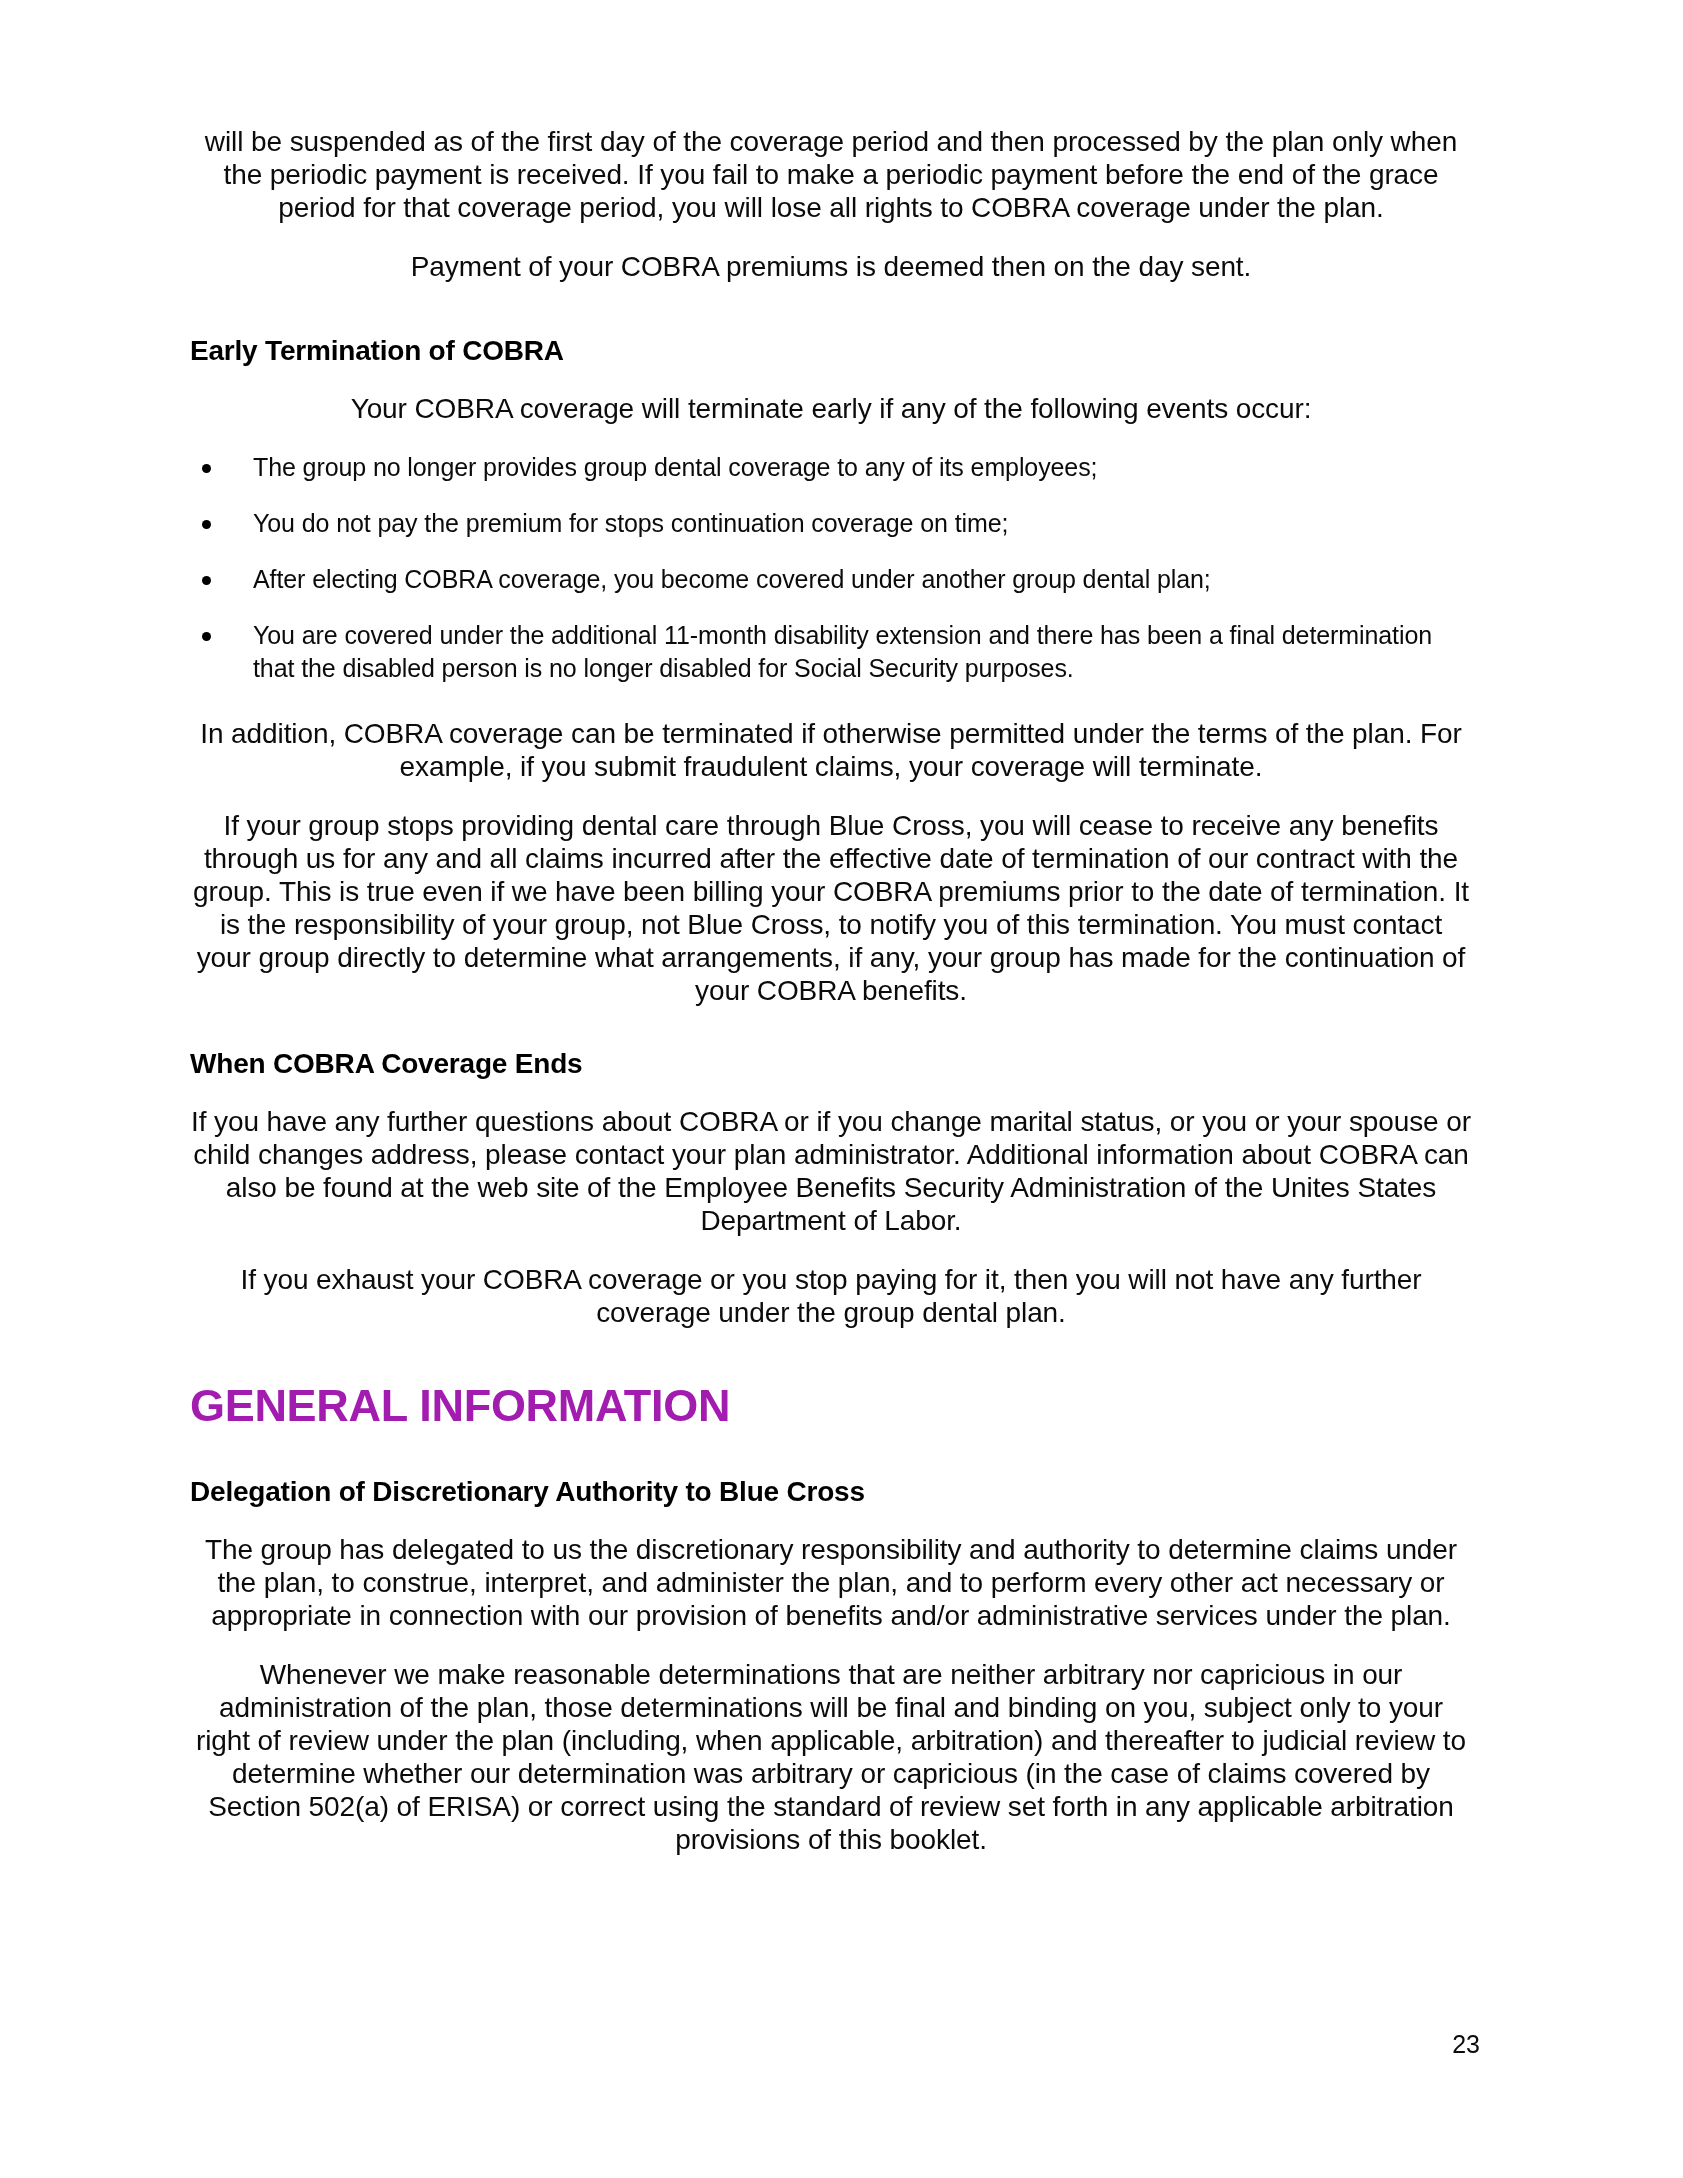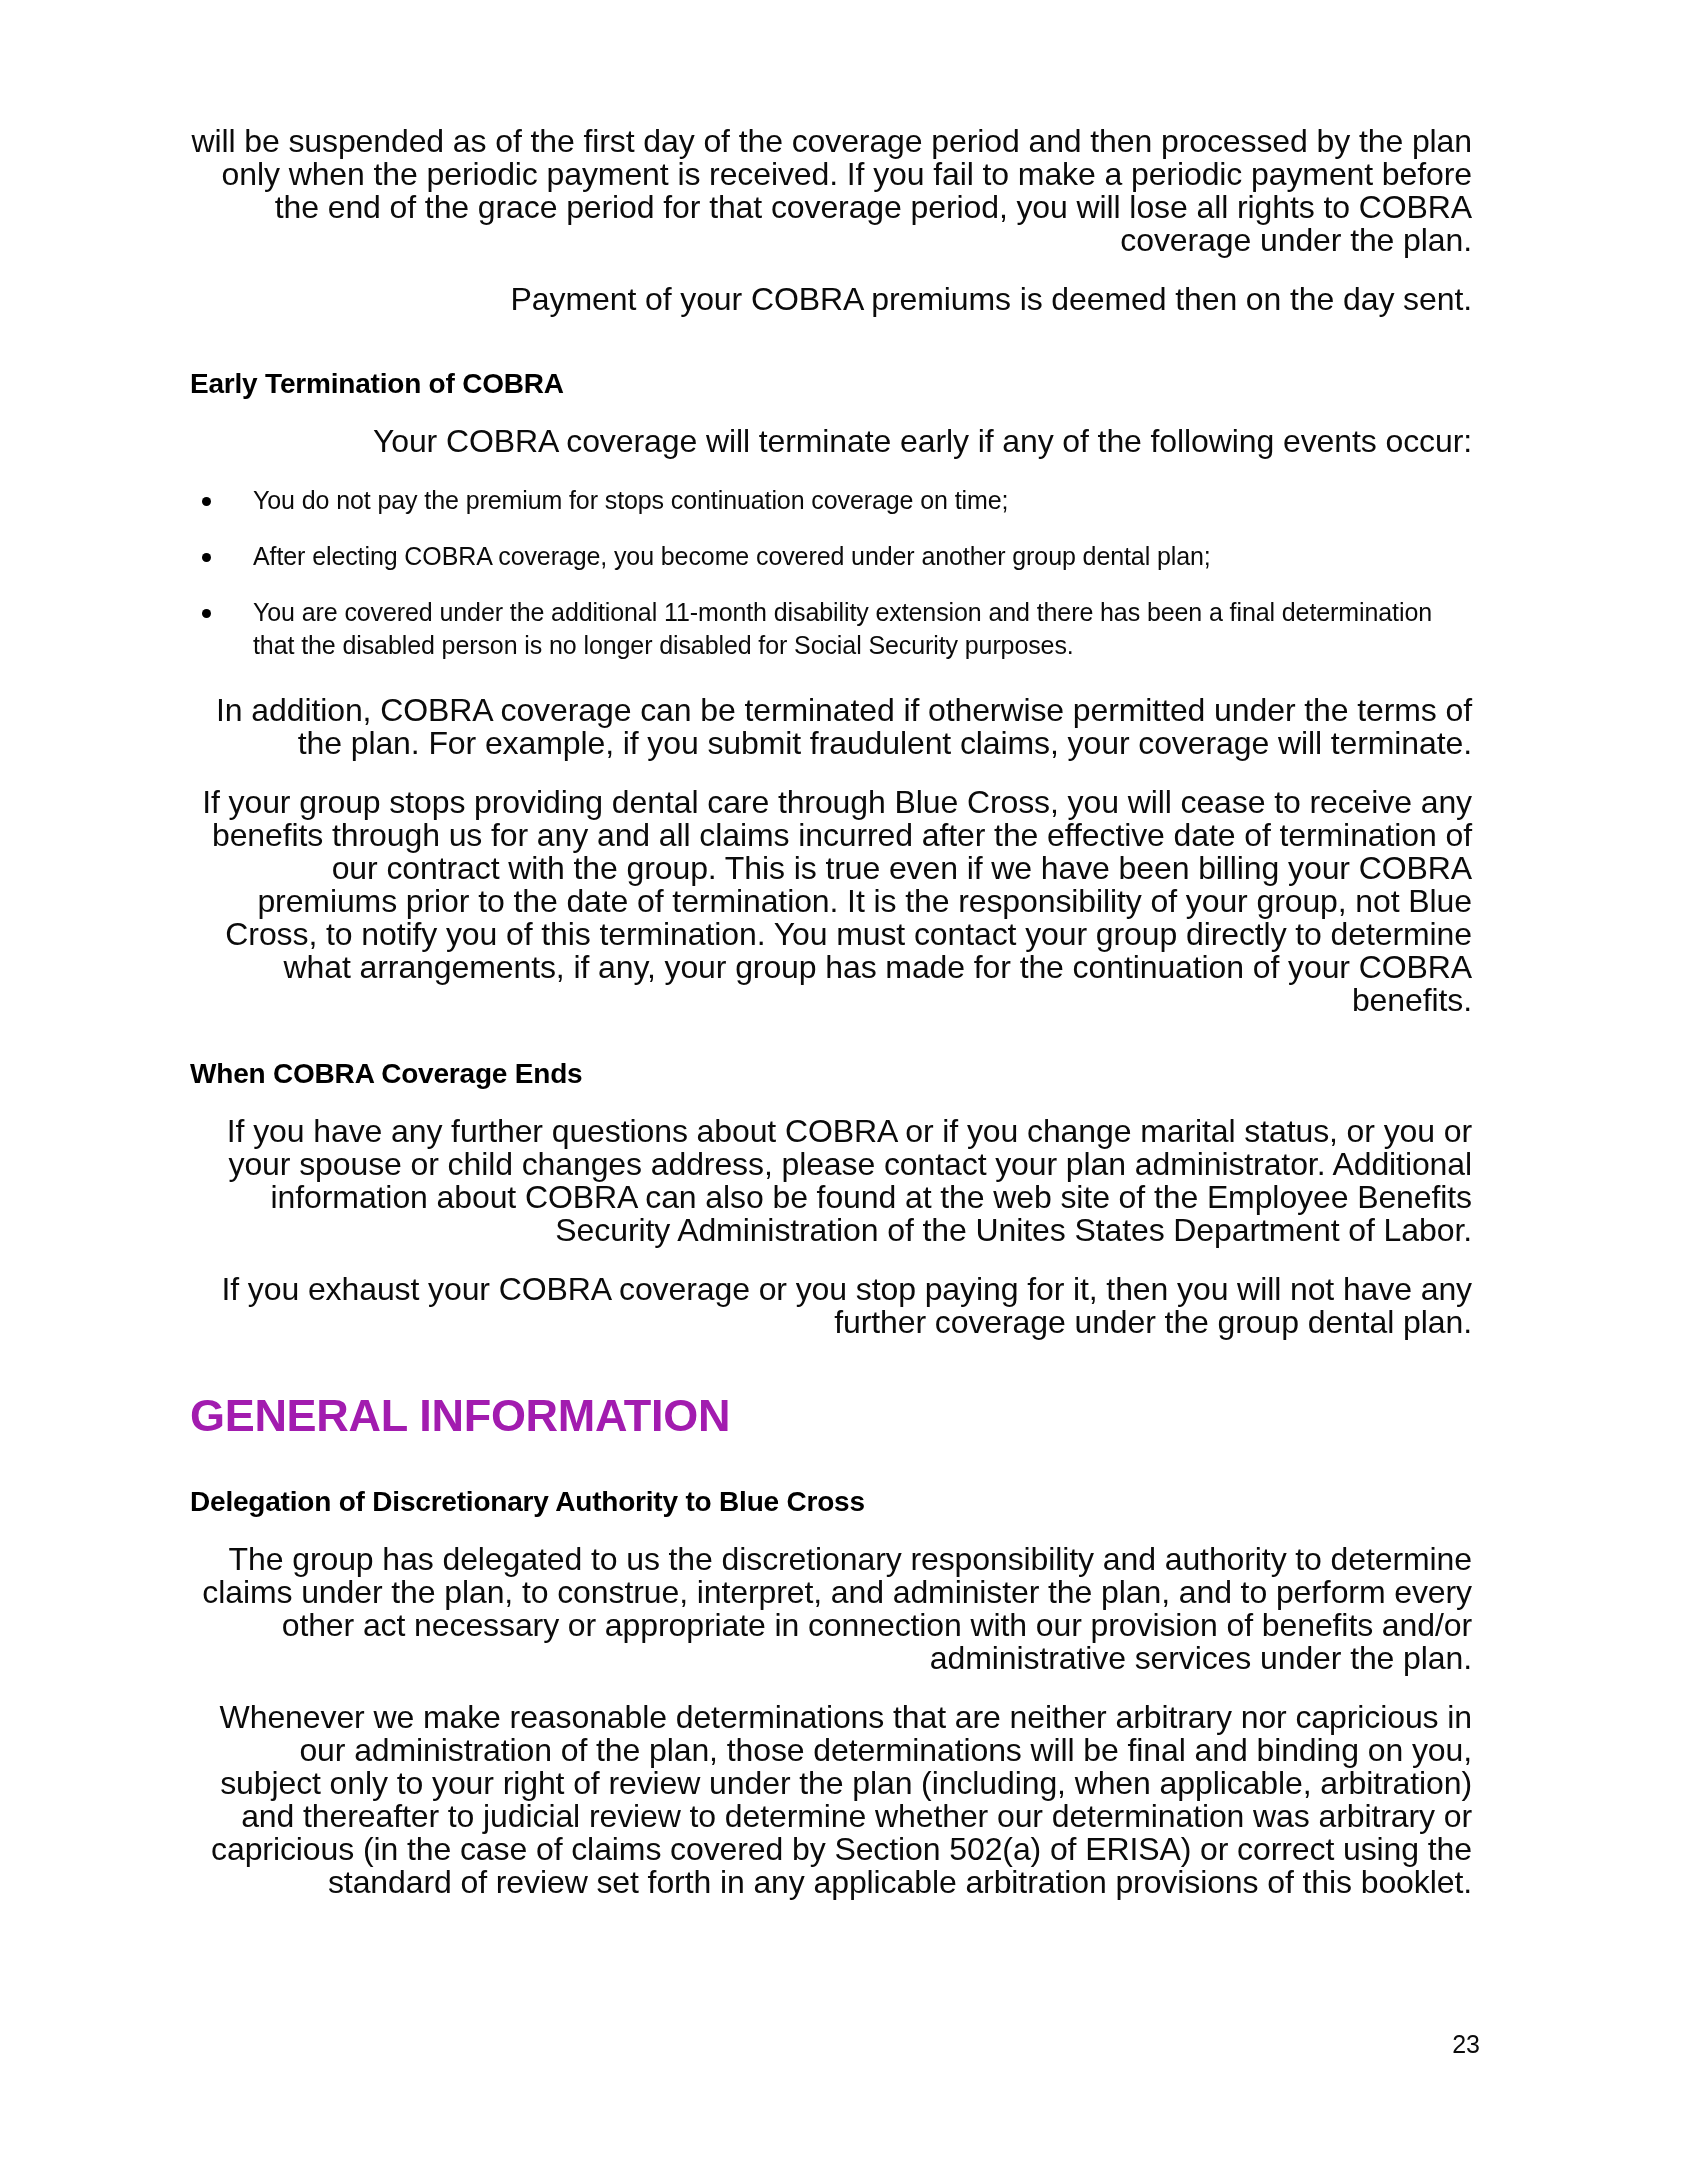--- a/index.html
+++ b/index.html
@@ -23,24 +23,24 @@
   }
   
   .content {
     position: absolute;
     left: 190px;
     top: 125px;
     width: 1282px;
   }
   p.body-text {
     margin: 0 0 26px 0;
-    font-size: 32px;
+    font-size: 28px;
     line-height: 33px;
     letter-spacing: -0.1px;
-    text-align: right;
+    text-align: center;
     font-weight: 500;
     color: #0b0b0b;
     -webkit-font-smoothing: none;
   }
   h2.section-heading {
     margin: 40px 0 24px 0;
     font-size: 28px;
     line-height: 34px;
     font-weight: bold;
     letter-spacing: -0.2px;
@@ -107,20 +107,24 @@
 
     <p class="body-text">Payment of your COBRA premiums is deemed then on the day sent.</p>
 
     <h2 class="section-heading first">Early Termination of COBRA</h2>
 
     <p class="body-text">Your COBRA coverage will terminate early if any of the following events occur:</p>
 
     <ul class="bullet-list">
       <li>
         <span class="bullet-dot"></span>
+        <span>The group no longer provides group dental coverage to any of its employees;</span>
+      </li>
+      <li>
+        <span class="bullet-dot"></span>
         <span>You do not pay the premium for stops continuation coverage on time;</span>
       </li>
       <li>
         <span class="bullet-dot"></span>
         <span>After electing COBRA coverage, you become covered under another group dental plan;</span>
       </li>
       <li>
         <span class="bullet-dot"></span>
         <span>You are covered under the additional 11-month disability extension and there has been a final determination that the disabled person is no longer disabled for Social Security purposes.</span>
       </li>

